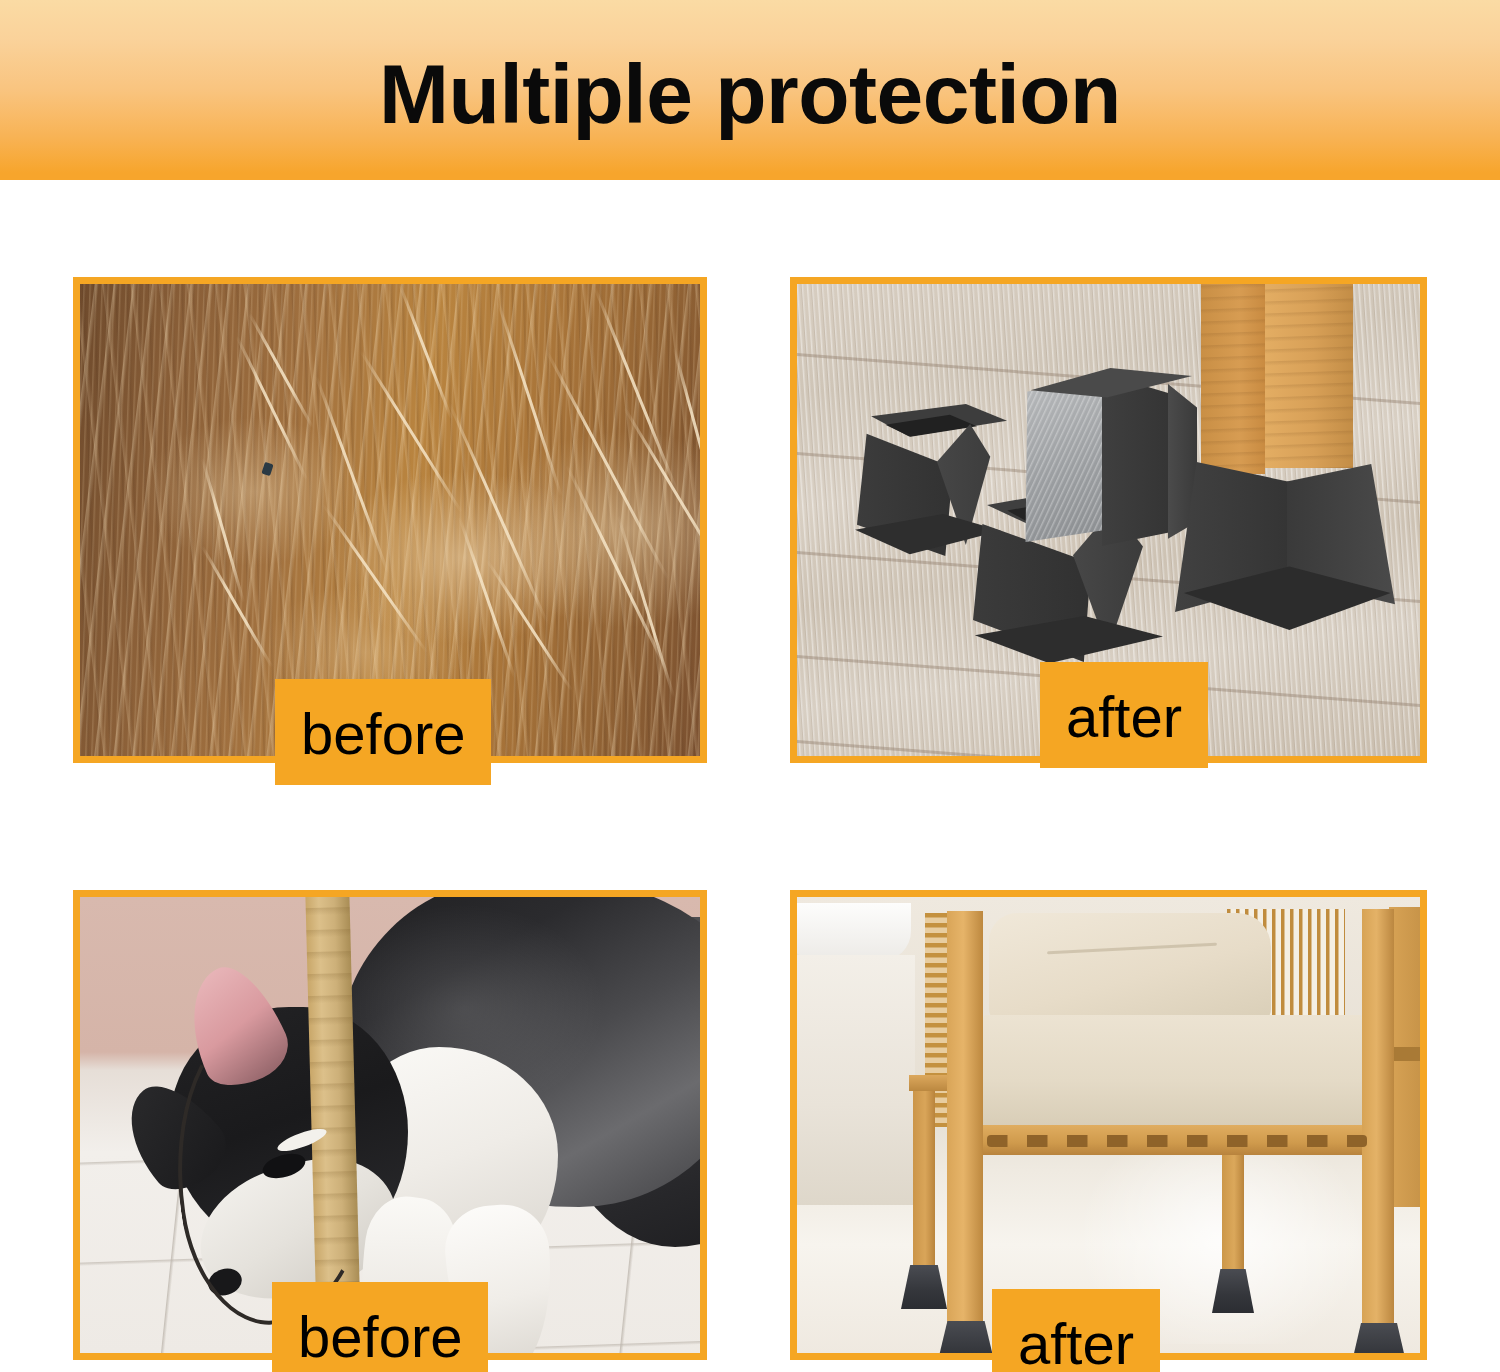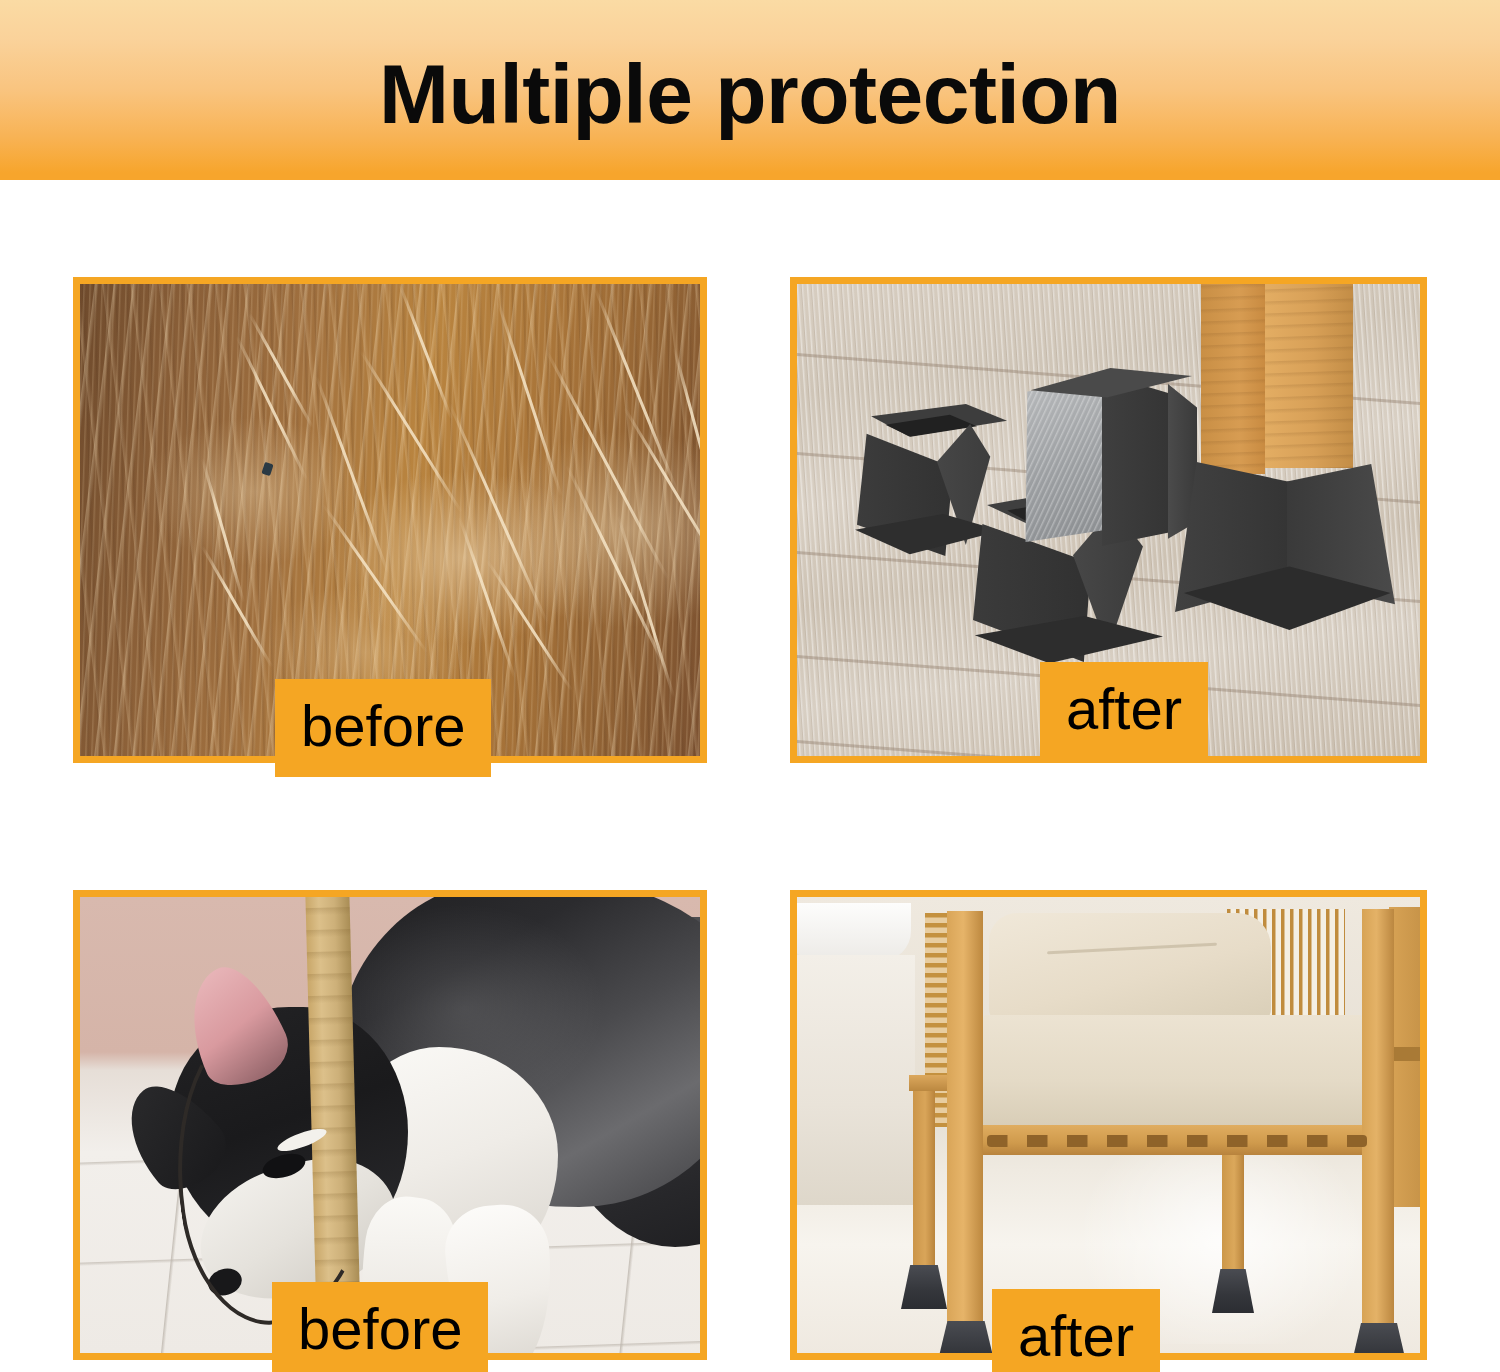--- a/index.html
+++ b/index.html
@@ -58,21 +58,21 @@
   
   .badge {
     position: absolute;
     background: #f5a623;
     color: #000000;
     font-size: 58px;
     font-weight: 400;
     line-height: 1;
     display: flex;
     align-items: center;
-    padding: 18px 26px 22px 26px;
+    padding: 26px 26px 22px 26px;
     box-sizing: border-box;
     z-index: 6;
   }
   .badge-tl { left: 195px; top: 395px; }
   .badge-tr { left: 243px; top: 378px; }
   .badge-bl { left: 192px; top: 385px; }
   .badge-br { left: 195px; top: 392px; }
 
   
   .floor-scratched {

